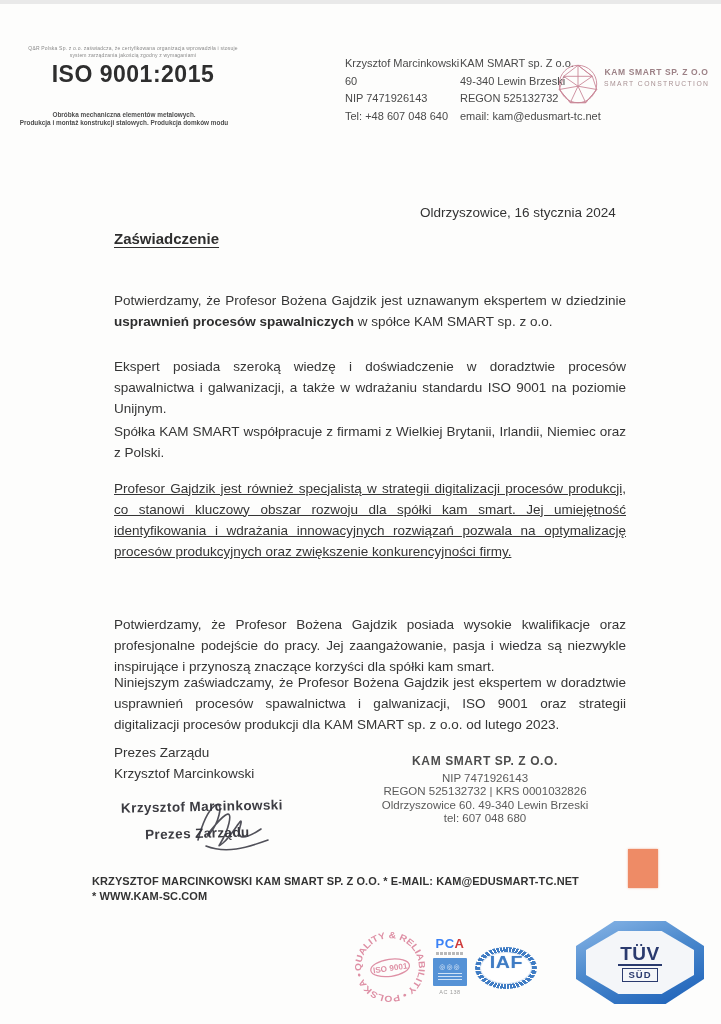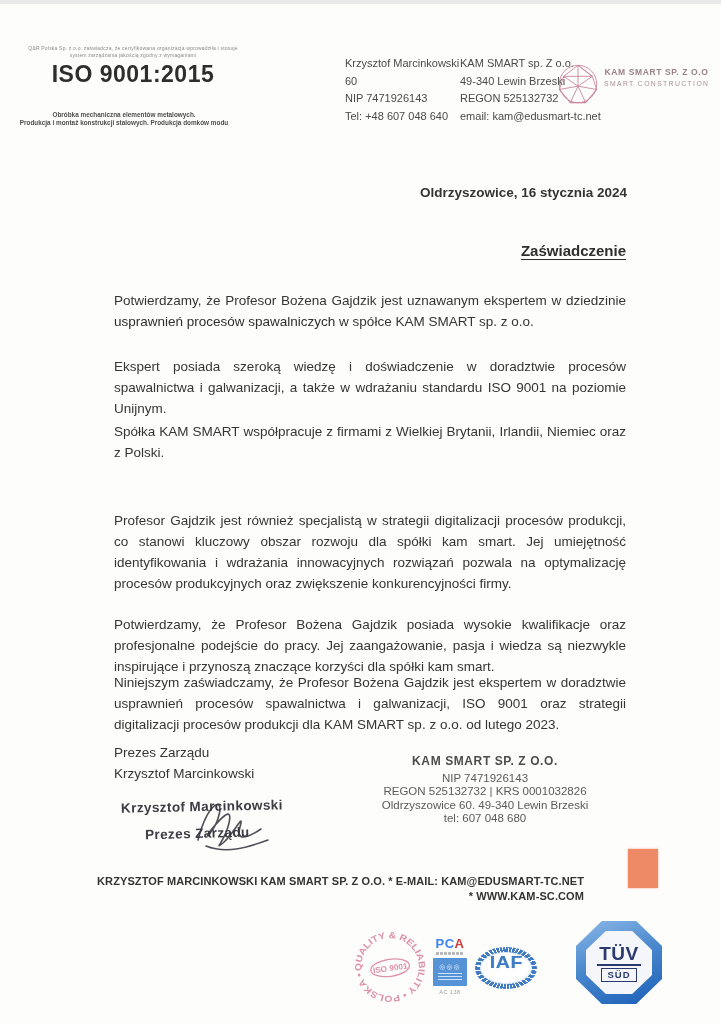--- a/index.html
+++ b/index.html
@@ -20,43 +20,43 @@
   .contact-left{left:345px;width:120px;}
   .contact-right{left:460px;width:150px;}
   .contact div{white-space:nowrap;}
   
   .logo-wrap{position:absolute;left:556px;top:56px;width:150px;}
   .logo-sphere{position:absolute;left:0;top:2px;width:44px;height:44px;}
   .logo-text{position:absolute;left:48px;top:7px;width:105px;text-align:center;}
   .logo-name{font-size:8.5px;font-weight:700;letter-spacing:.6px;color:#9c8186;white-space:nowrap;}
   .logo-tag{font-size:6.8px;letter-spacing:1.4px;color:#a89193;margin-top:3px;white-space:nowrap;}
   
-  .dateline{position:absolute;left:420px;top:181px;font-size:13.5px;color:#343434;font-weight:bold;}
-  .doc-title{position:absolute;left:114px;top:238px;width:512px;text-align:right;
+  .dateline{position:absolute;left:420px;top:201px;font-size:13.5px;color:#343434;}
+  .doc-title{position:absolute;left:114px;top:226px;width:512px;text-align:left;
     font-size:15px;font-weight:800;color:#2e2e2e;text-decoration:underline;text-underline-offset:3px;}
   .para{position:absolute;left:114px;width:512px;font-size:13.5px;line-height:21.3px;
     text-align:justify;color:#353535;}
-  .para b{font-weight:400;color:#2e2e2e;}
-  .p1{top:272px;} .p2{top:338px;} .p3{top:403px;} .p4{top:492px;} .p5{top:596px;} .p6{top:654px;}
+  .para b{font-weight:700;color:#2e2e2e;}
+  .p1{top:272px;} .p2{top:338px;} .p3{top:403px;} .p4{top:460px;text-decoration:underline;} .p5{top:596px;} .p6{top:654px;}
   
   .sig-typed{position:absolute;left:114px;top:738px;font-size:13.5px;line-height:21.3px;color:#353535;}
   .sig-stamp-name{position:absolute;left:121px;top:795px;font-size:13.5px;font-weight:700;
     letter-spacing:.4px;color:#3c3c42;transform:rotate(-1.2deg);}
   .sig-stamp-role{position:absolute;left:145px;top:822px;font-size:13.5px;font-weight:700;
     letter-spacing:.4px;color:#3c3c42;transform:rotate(-1.5deg);}
   .sig-scribble{position:absolute;left:188px;top:784px;width:92px;height:72px;}
   
   .stamp-block{position:absolute;left:350px;top:751px;width:270px;text-align:center;
     font-size:11.5px;line-height:13.2px;color:#5a5a5a;}
   .stamp-block .sb-name{font-size:12px;font-weight:700;letter-spacing:.6px;color:#4d4d4d;margin-bottom:4px;}
   
   .accent-square{position:absolute;left:628px;top:845px;width:30px;height:39px;
     box-shadow:0 0 2px rgba(238,139,102,.7);}
   .footer-line{position:absolute;left:92px;top:870px;width:492px;
-    font-size:11px;font-weight:700;line-height:15px;color:#333;letter-spacing:.1px;text-align:right;}
+    font-size:11px;font-weight:700;line-height:15px;color:#333;letter-spacing:.1px;}
   
   .iso-stamp{position:absolute;left:351px;top:924px;width:78px;height:78px;
     transform:rotate(-8deg);opacity:.85;}
   .pca{position:absolute;left:429px;top:933px;width:42px;height:66px;text-align:center;}
   .pca-word{font-size:13px;font-weight:800;line-height:13px;letter-spacing:.5px;}
   .pca-word .pc{color:#3b82f6;} .pca-word .a{color:#cf3a3a;}
   .pca-tinybar{height:3px;margin:2px 7px 3px 7px;
     background:repeating-linear-gradient(90deg,#b9b9b9 0 3px,#fff 3px 4px);}
   .pca-blue{margin:0 4px;height:28px;background:#5592d6;border-radius:1px;
     display:flex;flex-direction:column;align-items:center;justify-content:center;}
@@ -65,21 +65,21 @@
     background:repeating-linear-gradient(180deg,#cfe2f6 0 1px,#5592d6 1px 3px);}
   .pca-ac{font-size:5.5px;color:#9b9b9b;margin-top:3px;letter-spacing:.5px;}
   .iaf{position:absolute;left:475px;top:943px;width:62px;height:42px;border-radius:50%;
     background:repeating-conic-gradient(#3f7cc4 0deg 7deg,#ffffff 7deg 9.5deg);}
   .iaf-inner{position:absolute;inset:5px;border-radius:50%;background:#fff;border:1px solid #dfe9f5;
     display:flex;align-items:flex-start;justify-content:center;}
   .iaf-label{font-size:17px;font-weight:800;color:#3f7cc4;letter-spacing:.5px;
     transform:scaleX(1.15);text-shadow:0 0 1px #9fc2e6;}
   .tuv{position:absolute;left:576px;top:917px;width:86px;height:83px;
     clip-path:polygon(30% 0,70% 0,100% 30%,100% 70%,70% 100%,30% 100%,0 70%,0 30%);
-    background:linear-gradient(160deg,#8cb8e8 0%,#4b89cd 45%,#1a5fb8 100%);}
+    background:linear-gradient(160deg,#8cb8e8 0%,#4b89cd 45%,#1a5fb8 100%);padding-left:42px;}
   .tuv-inner{position:absolute;inset:10px;
     clip-path:polygon(30% 0,70% 0,100% 30%,100% 70%,70% 100%,30% 100%,0 70%,0 30%);
     background:#f4f6f9;display:flex;flex-direction:column;align-items:center;justify-content:center;}
   .tuv-word{font-size:19px;font-weight:900;color:#2a3a6e;line-height:19px;
     border-bottom:2.5px solid #2a3a6e;padding:0 2px 1px 2px;letter-spacing:.5px;}
   .tuv-sud{margin-top:2px;font-size:9.5px;font-weight:700;color:#2a3a6e;
     border:1.3px solid #2a3a6e;padding:0 5px 1px 5px;letter-spacing:1px;}
 </style>
 </head>
 <body>

